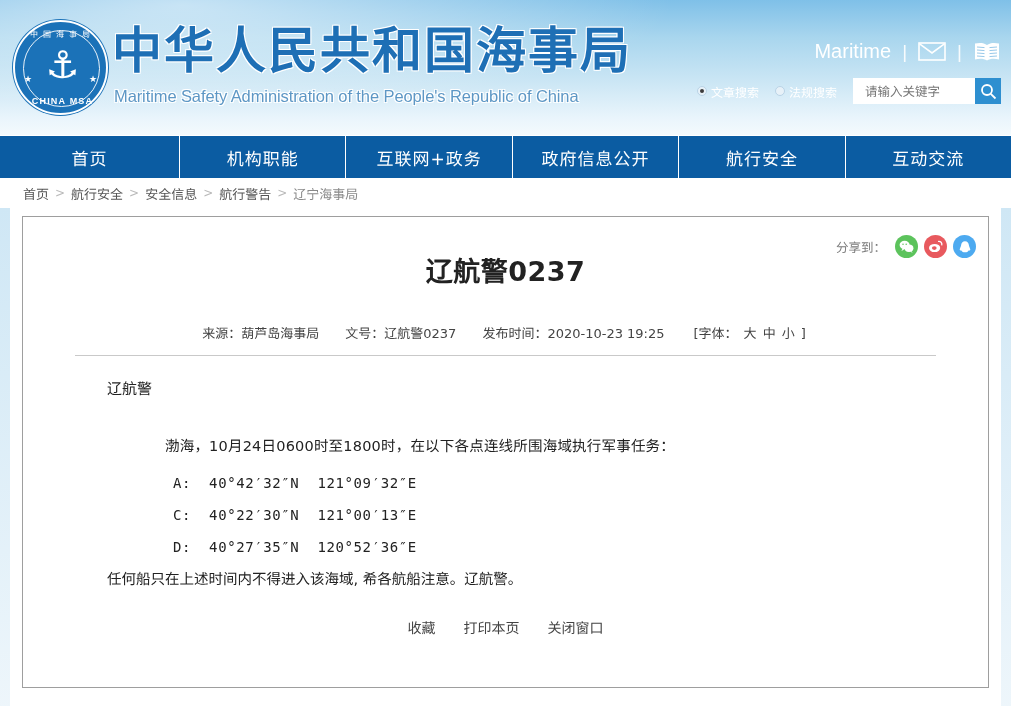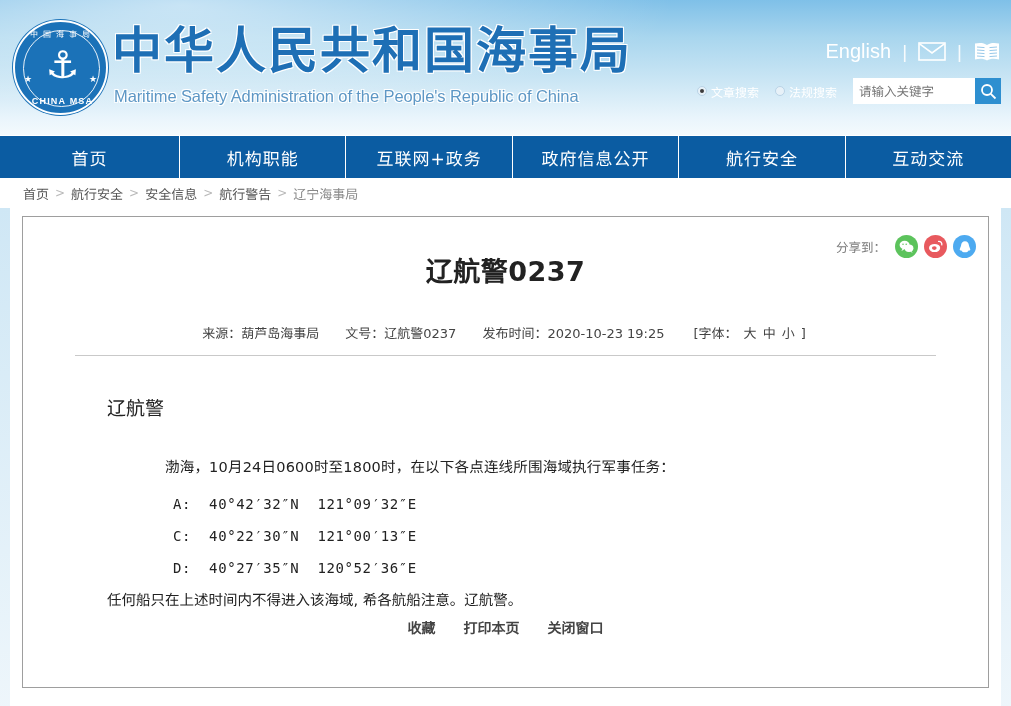--- a/index.html
+++ b/index.html
@@ -183,21 +183,21 @@
     align-items: center;
     height: 26px;
   }
   .search-input {
     width: 122px;
     height: 26px;
     border: none;
     background: #ffffff;
     font-size: 12.5px;
     color: #9a9a9a;
-    padding: 0 6px;
+    padding: 0 12px;
     box-sizing: border-box;
     outline: none;
     font-family: "DejaVu Sans", sans-serif;
   }
   .search-btn {
     width: 26px;
     height: 26px;
     background: #2e8fd0;
     border: none;
     cursor: pointer;
@@ -333,22 +333,22 @@
   }
 
   .article {
     padding: 26px 52px 0 52px;
     font-size: 14.5px;
     color: #222;
     line-height: 1;
     font-family: "DejaVu Sans", sans-serif;
   }
   .art-head {
-    margin: 17px 0 0 32px;
-    font-size: 19px;
+    margin: 0 0 0 32px;
+    font-size: 15px;
   }
   .art-lead {
     margin: 42px 0 0 90px;
     font-size: 14.5px;
     letter-spacing: 0.2px;
   }
   .coord-list {
     margin: 22px 0 0 98px;
   }
   .coord-line {
@@ -367,21 +367,20 @@
     position: absolute;
     left: 0;
     right: 0;
     bottom: 50px;
     display: flex;
     justify-content: center;
     gap: 28px;
     font-size: 14px;
     color: #444;
     font-family: "DejaVu Sans", sans-serif;
-    font-weight: bold;
   }
   .doc-footer a {
     color: #444;
     text-decoration: none;
     cursor: pointer;
   }
   .bottom-pad {
     height: 20px;
     background: #ffffff;
   }
@@ -400,21 +399,21 @@
       <div class="logo-star right">★</div>
       <div class="logo-anchor">⚓</div>
       <div class="logo-bottom-text">CHINA MSA</div>
     </div>
   </div>
 
   <div class="title-cn">中华人民共和国海事局</div>
   <div class="title-en">Maritime Safety Administration of the People's Republic of China</div>
 
   <div class="top-links">
-    <a class="english" href="#">English</a>
+    <a class="english" href="#">Maritime</a>
     <span class="sep">|</span>
     <span class="icon-mail">
       <svg width="28" height="19" viewBox="0 0 28 19">
         <rect x="1" y="1" width="26" height="17" fill="none" stroke="#ffffff" stroke-width="1.6"></rect>
         <path d="M1.6 1.8 L14 11 L26.4 1.8" fill="none" stroke="#ffffff" stroke-width="1.6"></path>
       </svg>
     </span>
     <span class="sep">|</span>
     <span class="icon-book">
       <svg width="28" height="21" viewBox="0 0 28 21">

